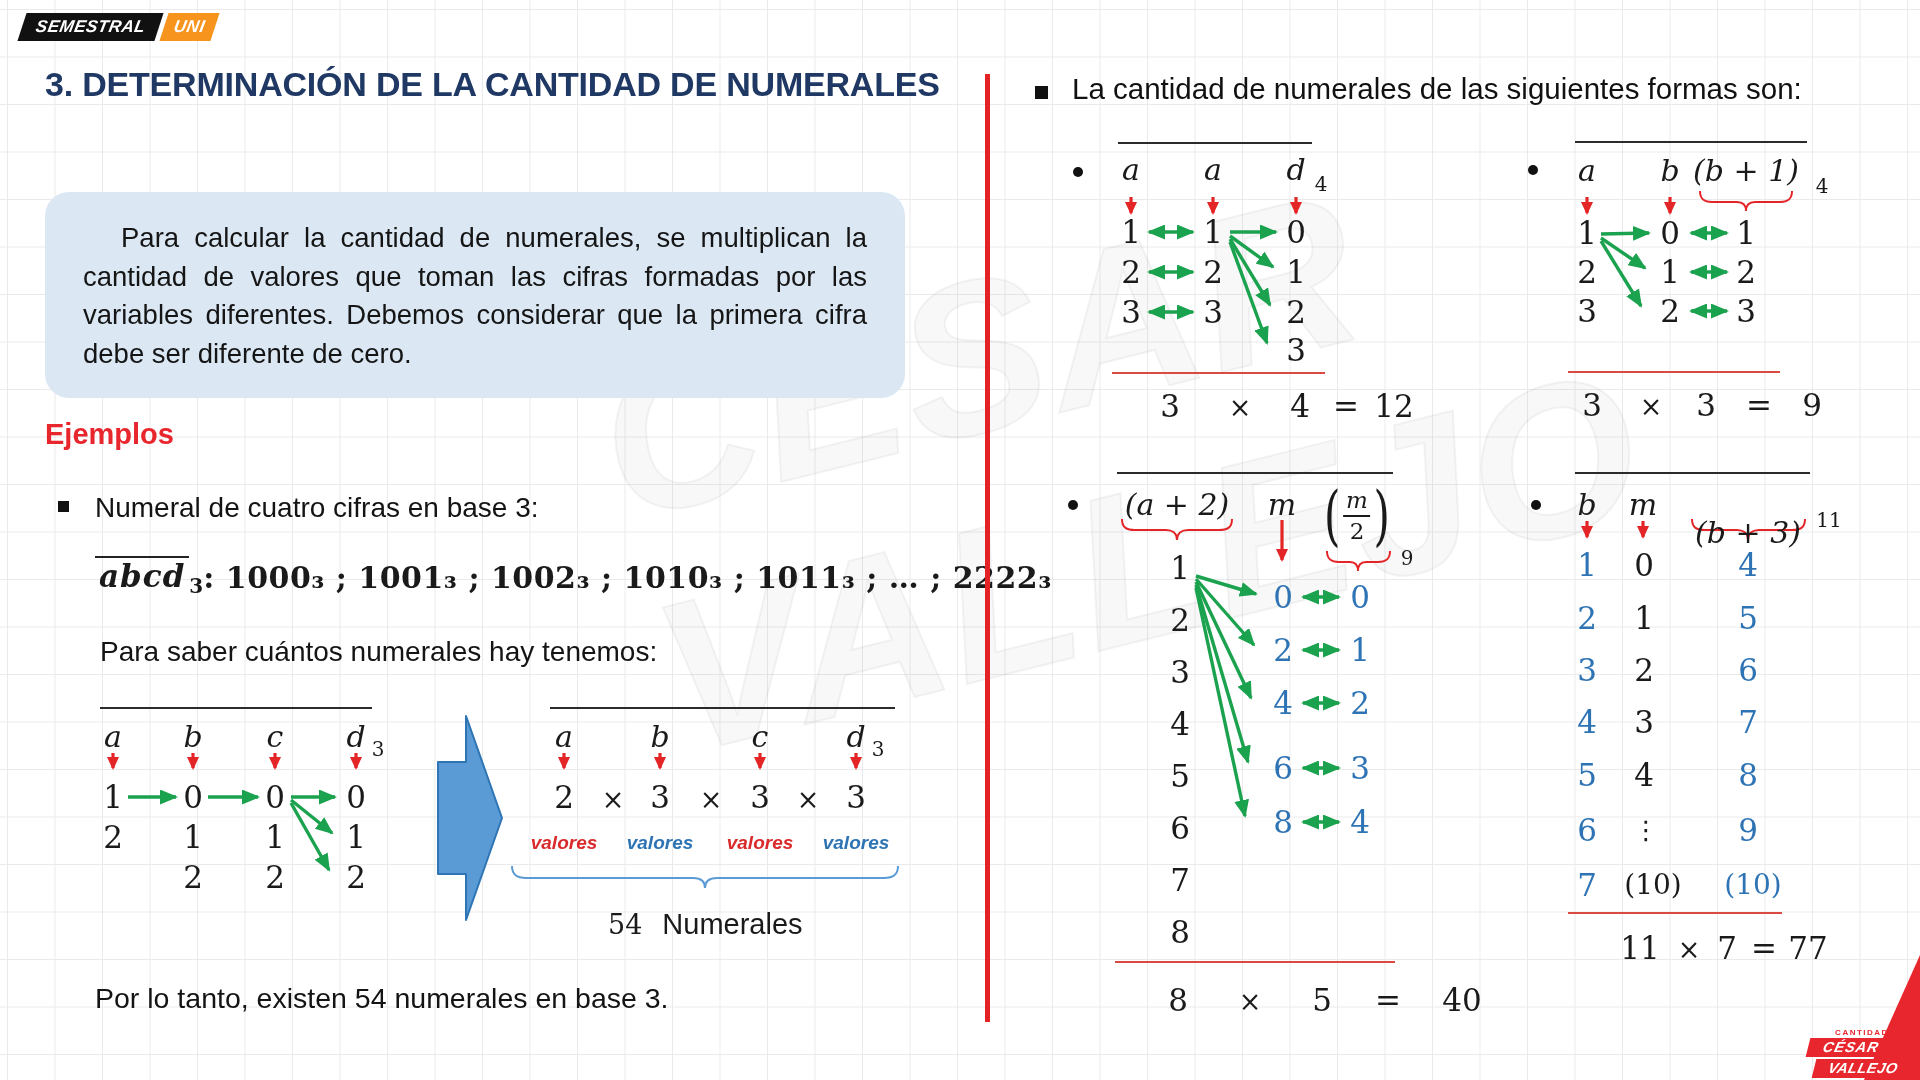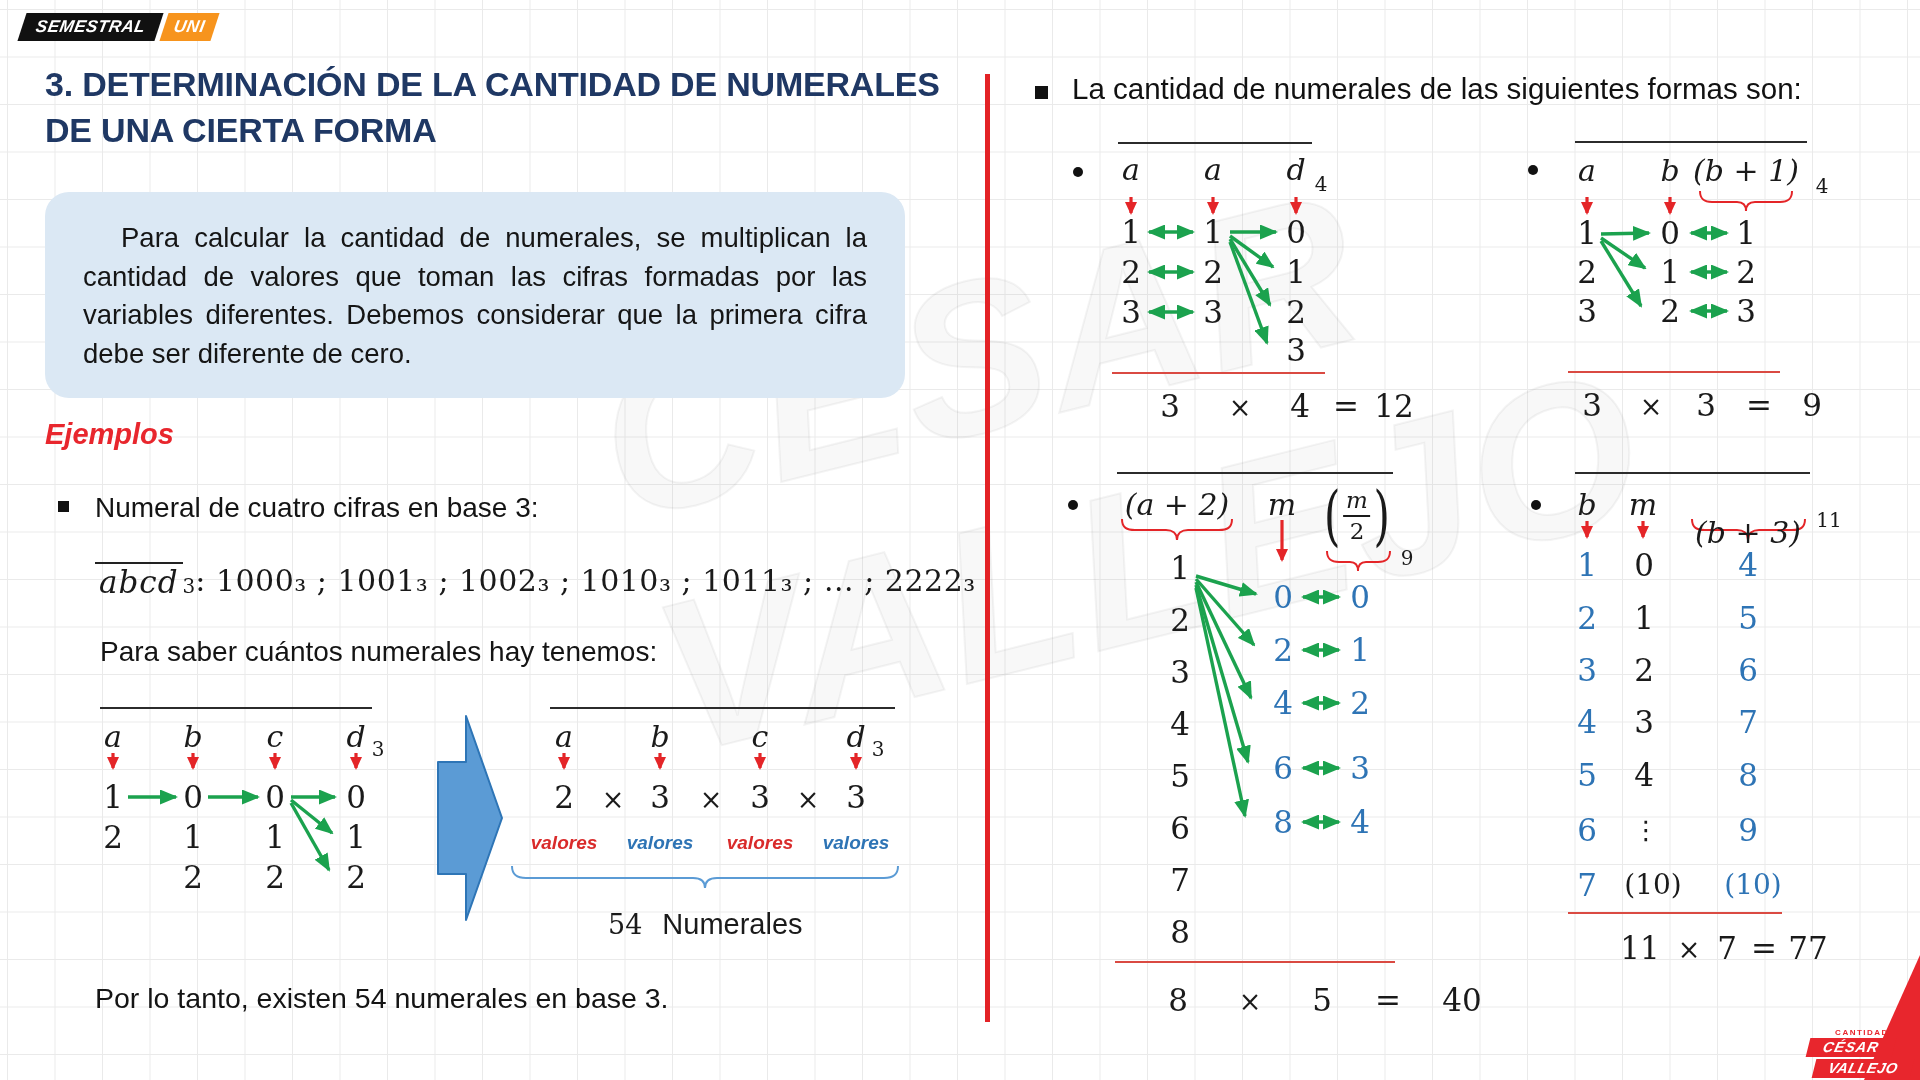--- a/index.html
+++ b/index.html
@@ -24,26 +24,26 @@
   
   .badge{position:absolute;left:22px;top:13px;display:flex;gap:5px;}
   .badge .blk{background:#111;transform:skewX(-18deg);padding:4px 14px;display:flex;align-items:center;}
   .badge .org{background:#F7941D;transform:skewX(-18deg);padding:4px 10px;display:flex;align-items:center;}
   .badge span{transform:skewX(8deg);color:#fff;font-weight:bold;font-style:italic;font-size:17px;letter-spacing:.5px;}
   
   .title{position:absolute;left:45px;top:62px;font-size:34px;font-weight:bold;color:#1F3864;line-height:1.35;letter-spacing:-.2px;}
   
   .ibox{position:absolute;left:45px;top:192px;width:860px;height:206px;background:#DBE8F4;border-radius:24px;box-sizing:border-box;padding:27px 38px 0 38px;}
   .ibox p{margin:0;font-size:27.5px;line-height:1.4;text-align:justify;text-indent:38px;color:#151515;}
-  .ejemplos{position:absolute;left:45px;top:418px;font-size:29px;font-weight:600;color:#E8262D;font-style:italic;}
+  .ejemplos{position:absolute;left:45px;top:418px;font-size:29px;font-weight:600;color:#E8262D;}
   .sqb{position:absolute;background:#111;}
   .dotb{position:absolute;width:10px;height:10px;border-radius:50%;background:#111;}
   .btxt{position:absolute;font-size:28px;color:#141414;white-space:nowrap;}
   
-  .mathline{position:absolute;left:95px;top:556px;display:flex;align-items:flex-end;}
+  .mathline{position:absolute;left:95px;top:556px;display:flex;align-items:flex-start;font-weight:bold;}
   .ovl{border-top:2.2px solid #222;padding:3px 4px 0 4px;font-family:"DejaVu Serif",serif;font-style:italic;font-size:31px;letter-spacing:1px;line-height:1;}
   .subsm{font-family:"DejaVu Serif",serif;font-size:20px;margin-top:18px;}
   .lst{font-family:"DejaVu Serif",serif;font-size:30px;margin-left:0;margin-top:4px;letter-spacing:.5px;}
   
   .val{position:absolute;transform:translate(-50%,-50%);font-style:italic;font-weight:bold;font-size:19px;white-space:nowrap;}
   .valr{color:#D92B2B;} .valb{color:#2E74B5;}
   .res54{position:absolute;left:608px;top:908px;display:flex;align-items:baseline;gap:20px;}
   .res54 .c{font-family:"DejaVu Serif",serif;font-size:27px;}
   .res54 .w{font-size:29px;}
   .divider{position:absolute;left:985px;top:74px;width:5px;height:948px;background:#E32226;}
@@ -177,21 +177,20 @@
     <div class="blk">
         <span>SEMESTRAL</span>
       </div>
     <div class="org">
         <span>UNI</span>
       </div>
   </div>
 
   <div class="title">
     <div>3. DETERMINACIÓN DE LA CANTIDAD DE NUMERALES</div>
-    <div>DE UNA CIERTA FORMA</div>
   </div>
 
   <div class="ibox">
     <p>Para calcular la cantidad de numerales, se multiplican la cantidad de valores que toman las cifras formadas por las variables  diferentes. Debemos considerar que la primera cifra debe ser diferente de cero.</p>
   </div>
 
   <div class="ejemplos">Ejemplos</div>
 
   <div class="sqb" style="left:58px;top:501px;width:11px;height:11px;"></div>
   <div class="btxt" style="left:95px;top:492px;">Numeral de cuatro cifras en base 3:</div>

